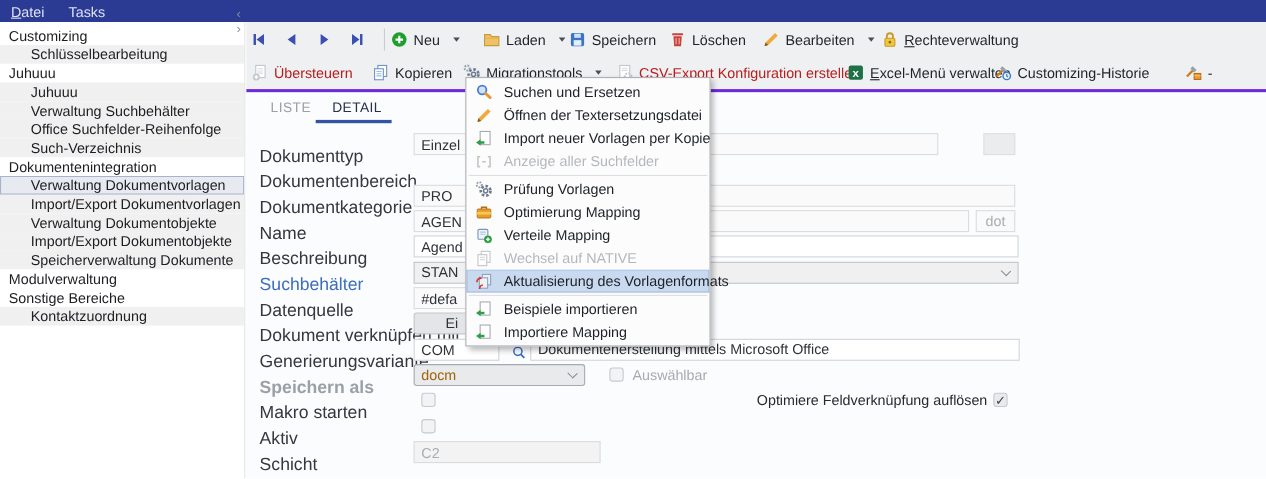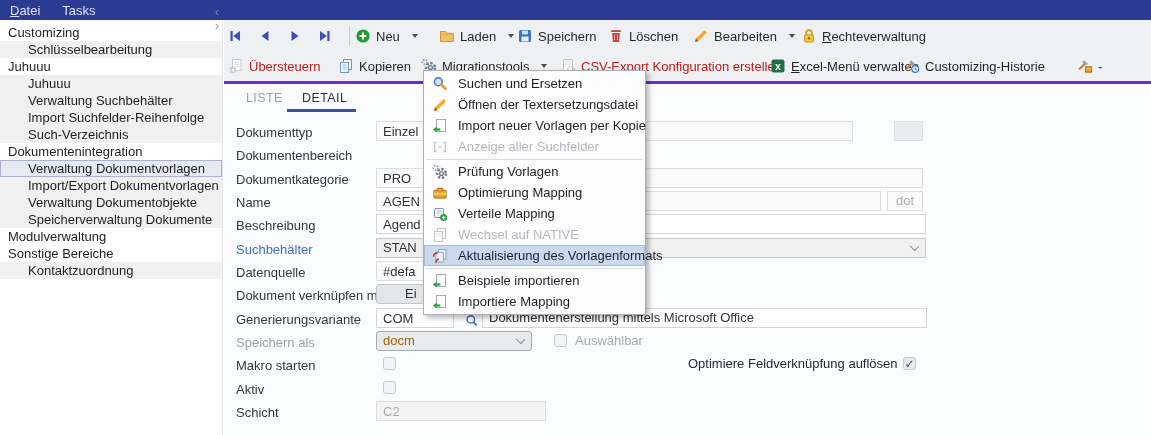--- a/index.html
+++ b/index.html
@@ -47,24 +47,24 @@
 
   
   .content { position:absolute; left:0; top:64px; right:0; bottom:0; background:#fbfcfd; }
   .tab { position:absolute; top:7px; font-size:12.5px; letter-spacing:.4px; cursor:pointer; }
   .tab.inactive { color:#9aa0a6; }
   .tab.active { color:#27324a; }
   .tab-underline { position:absolute; left:63px; top:25px; width:69px; height:3px; background:#33549e; }
 
   
   .frow { position:absolute; height:20px; display:flex; align-items:center; }
-  .flabel { position:absolute; left:12px; top:2px; height:20px; line-height:20px;
-    color:#33383e; font-size:13px; white-space:nowrap; }
+  .flabel { position:absolute; left:12px; top:12px; height:20px; line-height:20px;
+    color:#33383e; font-size:16px; white-space:nowrap; }
   .flabel.link { color:#3d6dbb; }
-  .flabel.dim { color:#9aa0a6; }
+  .flabel.dim { color:#9aa0a6;font-weight:bold; }
   .fel { position:absolute; top:0; height:20px; }
   input.fin, .fin { border:1px solid #dbdcde; background:#fafafa; height:20px;
     font-family:inherit; font-size:13px; color:#2e3238; padding:0 6px; outline:none;
     line-height:18px; }
   .fin.white { background:#fff; border-color:#d2d4d7; }
   .fin.dis { background:#f3f3f4; color:#a8adb2; }
   .endbox { border:1px solid #dfe0e2; background:#ebecee; }
   .extbox { border:1px solid #dbdcde; background:#fafafa; color:#a8adb2;
     text-align:center; line-height:18px; font-size:13px; }
   .ddown { border:1px solid #c3c7cb; background:#f0f0f1; color:#2e3238;
@@ -229,26 +229,27 @@
     <span class="mitem">Tasks</span>
   </div>
 
   <div class="sidebar">
     <div class="snav">
       <div class="sitem lvl0">Customizing</div>
       <div class="sitem lvl1">Schlüsselbearbeitung</div>
       <div class="sitem lvl0">Juhuuu</div>
       <div class="sitem lvl1">Juhuuu</div>
       <div class="sitem lvl1">Verwaltung Suchbehälter</div>
-      <div class="sitem lvl1">Import Suchfelder-Reihenfolge</div>
+      <div class="sitem lvl1">Office Suchfelder-Reihenfolge</div>
       <div class="sitem lvl1">Such-Verzeichnis</div>
       <div class="sitem lvl0">Dokumentenintegration</div>
       <div class="sitem lvl1 sel">Verwaltung Dokumentvorlagen</div>
       <div class="sitem lvl1">Import/Export Dokumentvorlagen</div>
       <div class="sitem lvl1">Verwaltung Dokumentobjekte</div>
+      <div class="sitem lvl1">Import/Export Dokumentobjekte</div>
       <div class="sitem lvl1">Speicherverwaltung Dokumente</div>
       <div class="sitem lvl0">Modulverwaltung</div>
       <div class="sitem lvl0">Sonstige Bereiche</div>
       <div class="sitem lvl1">Kontaktzuordnung</div>
     </div>
   </div>
   <div class="splitter">
     <span>‹</span>
     <span>›</span>
   </div>

